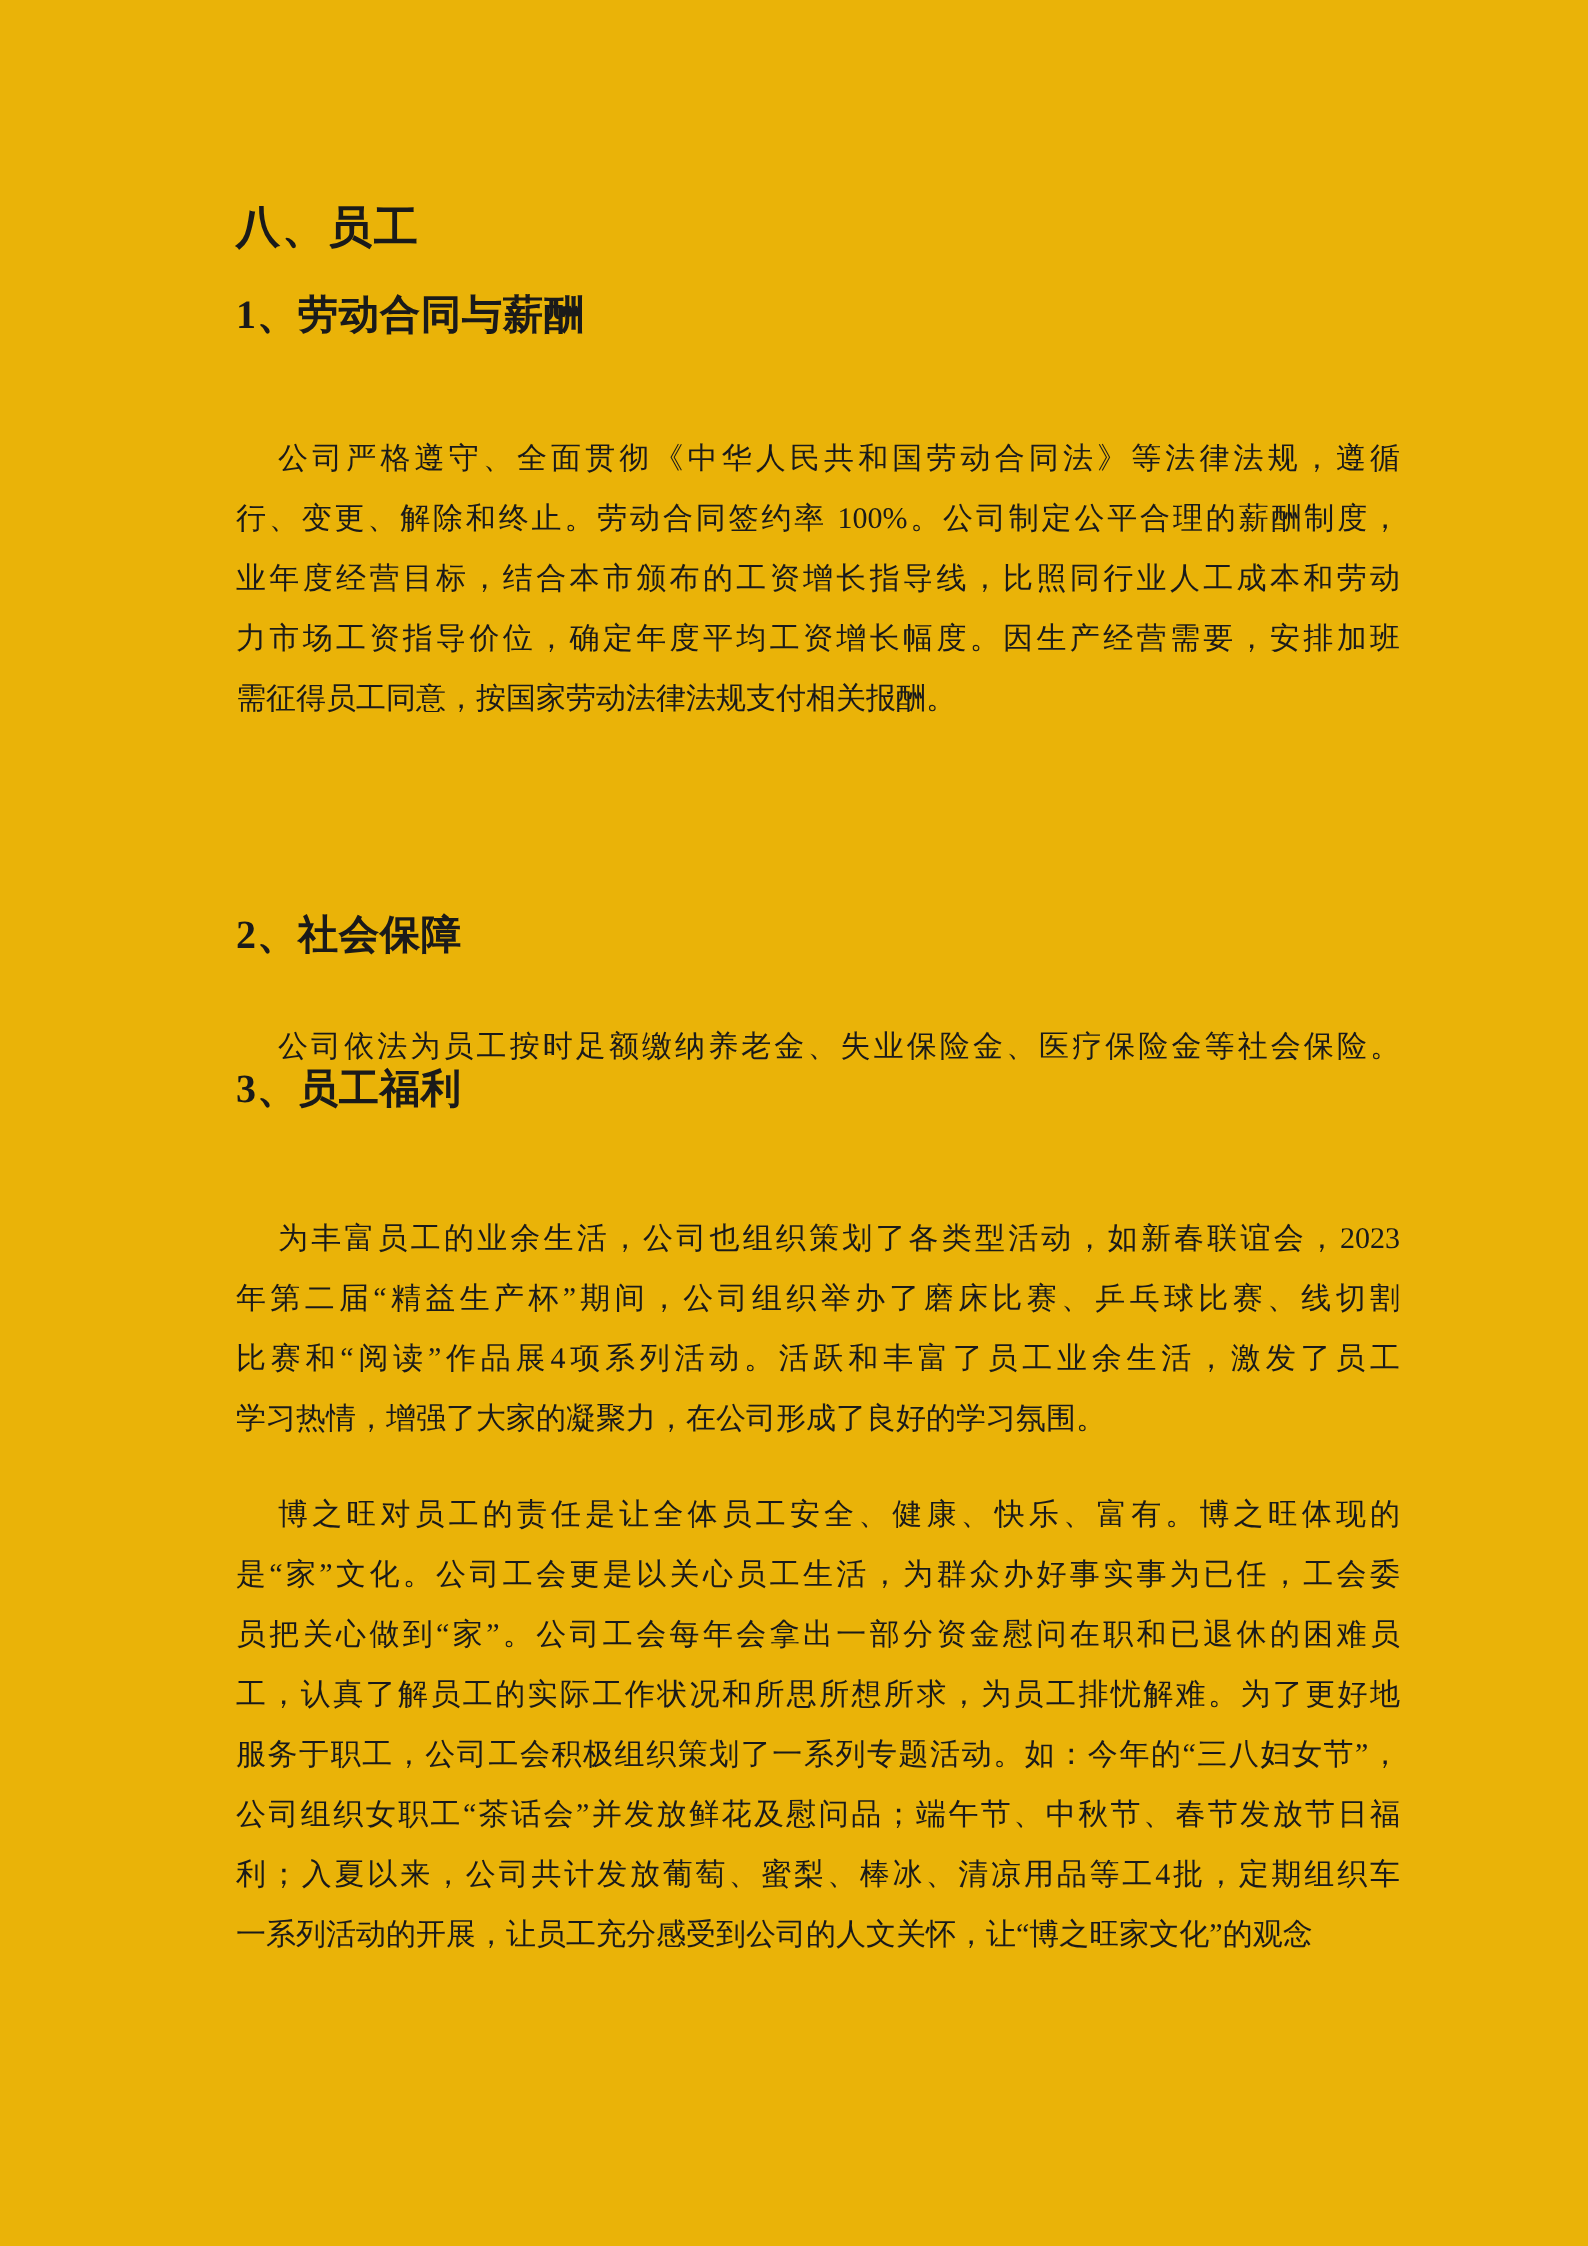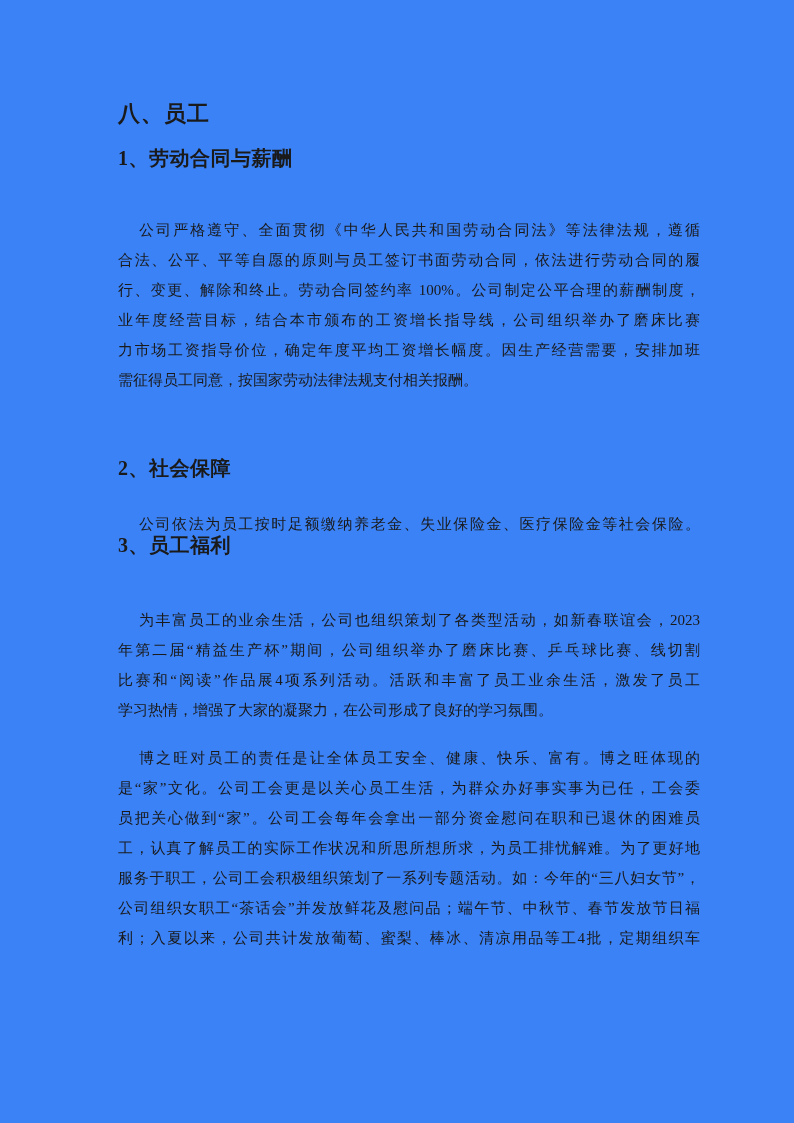--- a/index.html
+++ b/index.html
@@ -4,21 +4,21 @@
 <style>
   html, body {
     margin: 0;
     padding: 0;
     background: #ffffff;
   }
   .page {
     position: relative;
     width: 794px;
     height: 1123px;
-    background: #3b82f6;
+    background: #eab308;
     overflow: hidden;
     font-family: "Liberation Serif", "DejaVu Serif", serif;
     color: #1a1a1a;
   }
   .chapter {
     position: absolute;
     left: 118px;
     top: 100px;
     margin: 0;
     font-size: 22px;
@@ -62,23 +62,22 @@
 <body>
 
 <div class="page">
 
   <h1 class="chapter">八、员工</h1>
 
   <h2 class="sec" style="top:146px">1、劳动合同与薪酬</h2>
 
   <div class="para" style="top:215px">
     <div class="line first">公司严格遵守、全面贯彻《中华人民共和国劳动合同法》等法律法规，遵循</div>
-    <div class="line">合法、公平、平等自愿的原则与员工签订书面劳动合同，依法进行劳动合同的履</div>
     <div class="line">行、变更、解除和终止。劳动合同签约率 100%。公司制定公平合理的薪酬制度，</div>
-    <div class="line">业年度经营目标，结合本市颁布的工资增长指导线，公司组织举办了磨床比赛</div>
+    <div class="line">业年度经营目标，结合本市颁布的工资增长指导线，比照同行业人工成本和劳动</div>
     <div class="line">力市场工资指导价位，确定年度平均工资增长幅度。因生产经营需要，安排加班</div>
     <div class="line last">需征得员工同意，按国家劳动法律法规支付相关报酬。</div>
   </div>
 
   <h2 class="sec" style="top:456px">2、社会保障</h2>
 
   <div class="para" style="top:509px">
     <div class="line first">公司依法为员工按时足额缴纳养老金、失业保险金、医疗保险金等社会保险。</div>
   </div>
 
@@ -92,15 +91,16 @@
   </div>
 
   <div class="para" style="top:743px">
     <div class="line first">博之旺对员工的责任是让全体员工安全、健康、快乐、富有。博之旺体现的</div>
     <div class="line">是“家”文化。公司工会更是以关心员工生活，为群众办好事实事为已任，工会委</div>
     <div class="line">员把关心做到“家”。公司工会每年会拿出一部分资金慰问在职和已退休的困难员</div>
     <div class="line">工，认真了解员工的实际工作状况和所思所想所求，为员工排忧解难。为了更好地</div>
     <div class="line">服务于职工，公司工会积极组织策划了一系列专题活动。如：今年的“三八妇女节”，</div>
     <div class="line">公司组织女职工“茶话会”并发放鲜花及慰问品；端午节、中秋节、春节发放节日福</div>
     <div class="line">利；入夏以来，公司共计发放葡萄、蜜梨、棒冰、清凉用品等工4批，定期组织车</div>
+    <div class="line last">一系列活动的开展，让员工充分感受到公司的人文关怀，让“博之旺家文化”的观念</div>
   </div>
 
 </div>
 
 </body></html>

